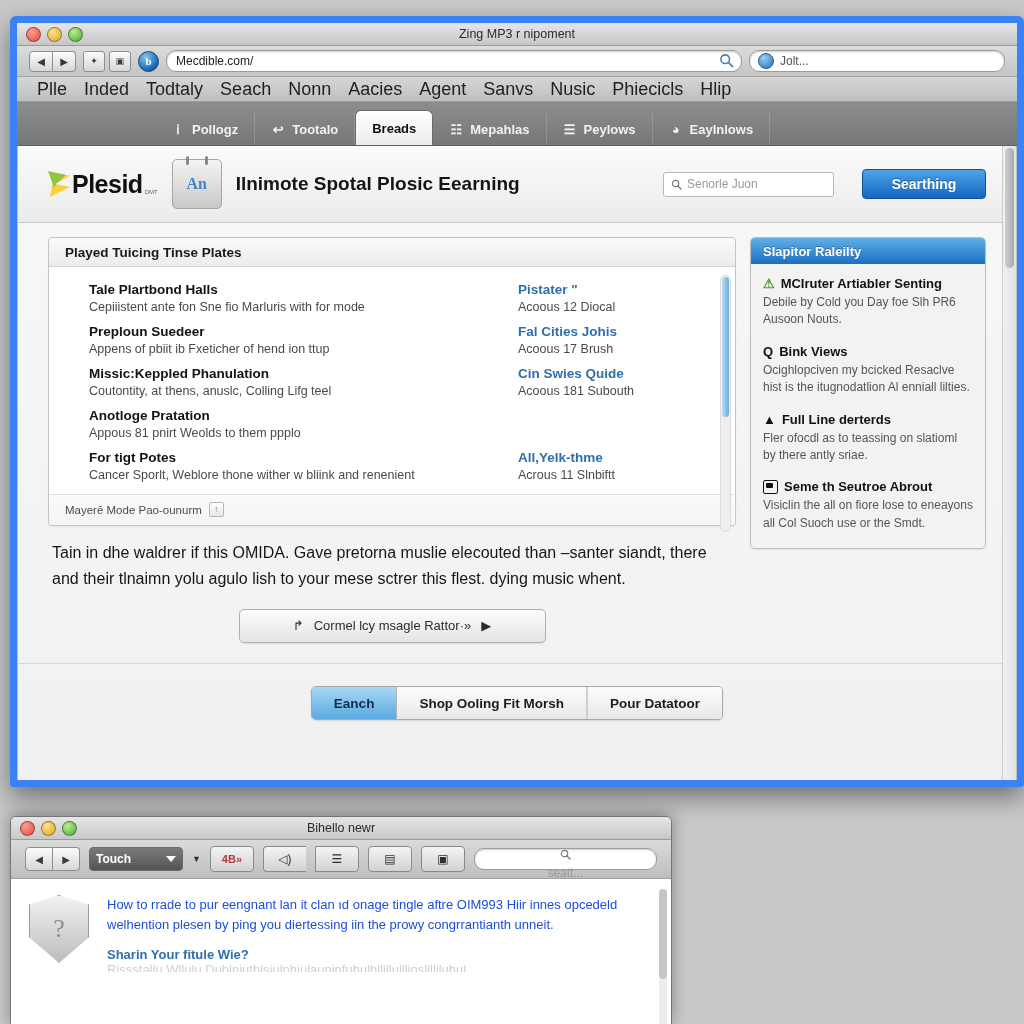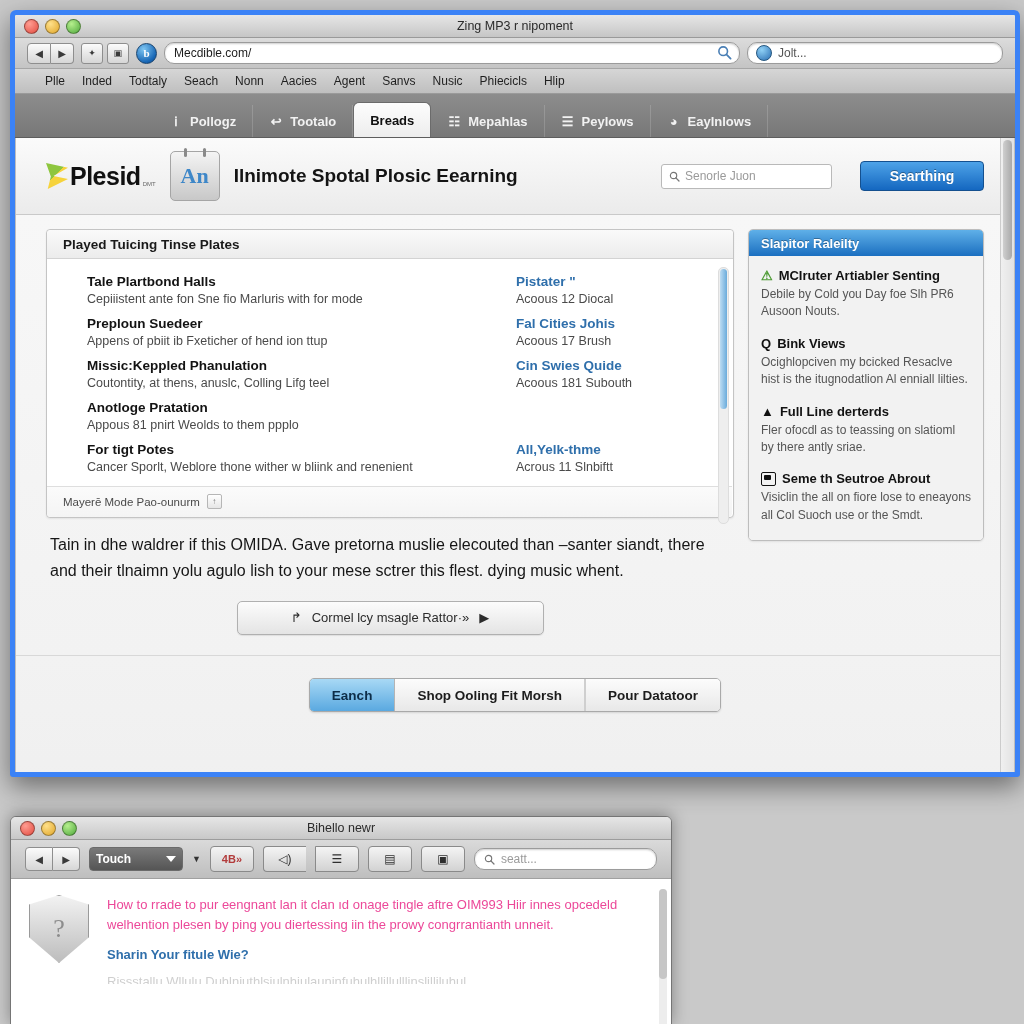--- a/index.html
+++ b/index.html
@@ -6,23 +6,23 @@
   body{
     width:1024px;height:1024px;
     background:#c9c9c9;
     font-family:"Liberation Sans", sans-serif;
     overflow:hidden;
     position:relative;
   }
 
   
   .win-main{
-    position:absolute;left:10px;top:10px;width:1000px;height:757px;
+    position:absolute;left:10px;top:16px;width:1000px;height:757px;
     background:#14b8a6;
-    border:5px solid #3b82f6;
+    border:7px solid #3b82f6;
     border-radius:6px 6px 3px 3px;
     box-shadow:0 10px 26px rgba(0,0,0,.45);
     overflow:hidden;
   }
   .titlebar{
     height:22px;
     background:linear-gradient(to bottom,#e6e6e6,#c6c6c6);
     border-bottom:1px solid #9a9a9a;
     position:relative;
   }
@@ -86,22 +86,22 @@
   .sbico{
     width:14px;height:14px;border-radius:50%;
     background:radial-gradient(circle at 35% 28%,#8fd0f5,#2b6fb3);
     border:1px solid #24567f;flex:none;
   }
 
   .menubar{
     height:24px;
     background:linear-gradient(to bottom,#d6d6d6,#bfbfbf);
     border-bottom:1px solid #9a9a9a;
-    display:flex;align-items:center;gap:17px;padding:0 30px;
-    font-size:12px;color:#1f1f1f;
+    display:flex;align-items:center;gap:17px;padding:0 20px;
+    font-size:18px;color:#1f1f1f;
   }
 
   .tabstrip{
     height:43px;
     background:linear-gradient(to bottom,#8d8d8d,#777);
     display:flex;align-items:flex-end;padding-left:138px;gap:0;
     border-bottom:1px solid #5d5d5d;
   }
   .tab{
     height:32px;padding:0 16px;display:flex;align-items:center;gap:7px;
@@ -143,21 +143,21 @@
     background:linear-gradient(135deg,#8ec63f 0 45%,#f6d33c 45% 100%);
     clip-path:polygon(0 0,100% 18%,34% 50%,100% 62%,8% 100%,22% 52%);
   }
   .logo-text{font-size:25px;font-weight:bold;color:#101010;letter-spacing:-.5px;}
   .logo-sub{font-size:6px;color:#666;align-self:flex-end;margin-bottom:4px;}
   .hdr-icon{
     width:48px;height:48px;border-radius:5px;
     background:linear-gradient(to bottom,#f4f4f4,#c8c8c8);
     border:1px solid #a5a5a5;
     display:flex;align-items:center;justify-content:center;
-    font-size:22px;font-weight:bold;color:#3e87c8;
+    font-size:16px;font-weight:bold;color:#3e87c8;
     font-family:"Liberation Serif",serif;position:relative;
   }
   .hdr-icon:before,.hdr-icon:after{
     content:"";position:absolute;top:-4px;width:3px;height:9px;background:#8a8a8a;border-radius:2px;
   }
   .hdr-icon:before{left:13px;}
   .hdr-icon:after{right:13px;}
   .site-title{font-size:19px;font-weight:bold;color:#141414;flex:1;}
   .site-search{
     width:155px;height:23px;border:1px solid #b9b9b9;border-radius:3px;background:#fff;
@@ -315,38 +315,38 @@
     background:linear-gradient(to bottom,#f4f4f4,#d2d2d2);
     display:flex;align-items:center;justify-content:center;
     font-size:12px;color:#2e2e2e;padding:0 6px;
   }
   .tb-btn.pair{border-radius:4px 0 0 4px;border-right:none;}
   .tb-btn.pair2{border-radius:0 4px 4px 0;}
   .tb-btn .red{color:#b23b3b;font-size:11px;font-weight:bold;}
   .sec-search{
     margin-left:auto;width:228px;height:20px;border-radius:10px;background:#fff;
     border:1px solid #9b9b9b;box-shadow:inset 0 1px 2px rgba(0,0,0,.2);
-    display:flex;align-items:center;gap:6px;padding:0 9px;font-size:12px;color:#9a9a9a;
+    display:flex;align-items:center;gap:6px;padding:0 9px;font-size:12px;color:#9a9a9a;flex-direction:column;
   }
   .sec-body{
     background:#fff;height:calc(208px - 22px - 38px);position:relative;
     display:flex;padding:16px 18px;gap:18px;box-sizing:border-box;overflow:hidden;
   }
   .shield{
     width:58px;height:66px;flex:none;
     background:linear-gradient(to bottom,#f2f2f2,#bdbdbd);
     border:1px solid #9a9a9a;
     clip-path:polygon(50% 0,100% 14%,100% 62%,50% 100%,0 62%,0 14%);
     display:flex;align-items:center;justify-content:center;
     font-size:26px;color:#8d8d8d;font-family:"Liberation Serif",serif;
   }
   .sec-text{flex:1;}
-  .sec-p{font-size:13px;color:#ec4899;line-height:1.55;}
+  .sec-p{font-size:13px;color:#1d4ed8;line-height:1.55;}
   .sec-link{font-size:13px;font-weight:bold;color:#2f6fab;margin-top:12px;}
-  .sec-faint{font-size:13px;color:#cfcfcf;margin-top:12px;overflow:hidden;height:10px;}
+  .sec-faint{font-size:13px;color:#cfcfcf;margin-top:0;overflow:hidden;height:10px;}
   .sec-scroll{
     position:absolute;right:4px;top:10px;width:8px;height:140px;border-radius:4px;background:#ededed;
   }
   .sec-thumb{position:absolute;top:0;left:0;width:8px;height:90px;border-radius:4px;background:#c6c6c6;}
   .search-glyph{width:11px;height:11px;flex:none;}
 </style>
 </head>
 <body>
 
 <div class="win-main">

